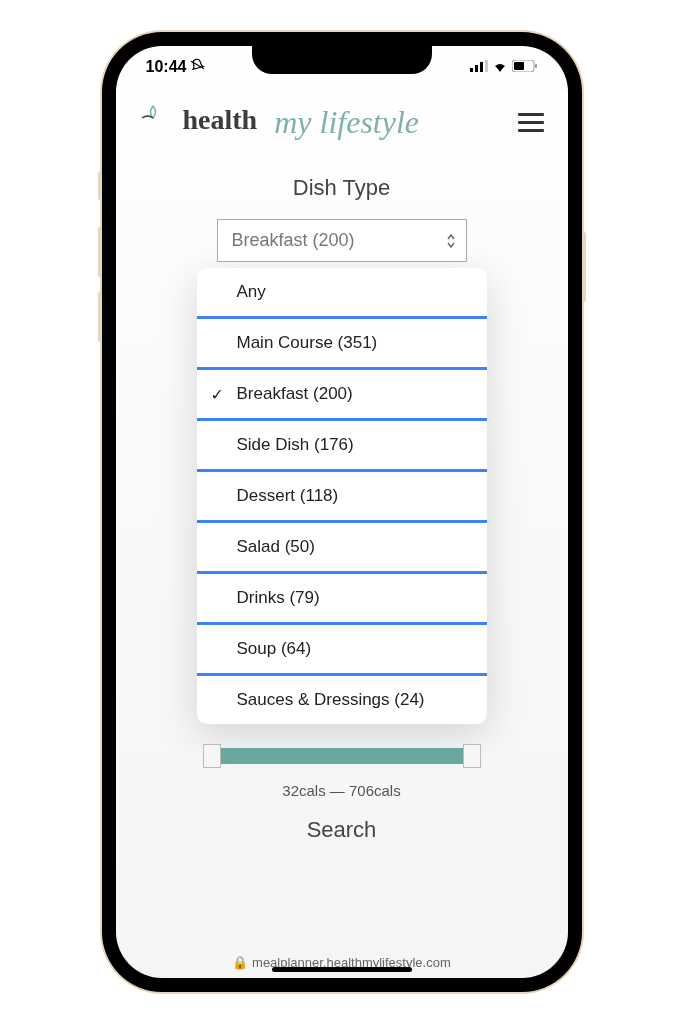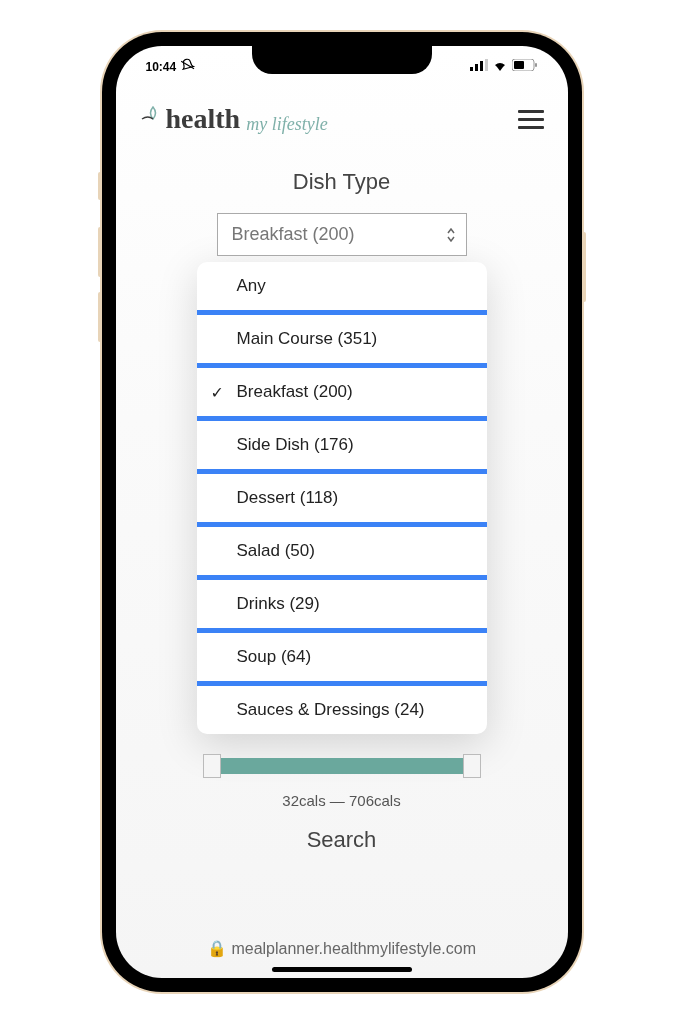--- a/index.html
+++ b/index.html
@@ -57,44 +57,43 @@
       height: 28px;
       background: #000;
       border-radius: 0 0 20px 20px;
       z-index: 100;
     }
     .status-bar {
       display: flex;
       justify-content: space-between;
       align-items: center;
       padding: 12px 30px 8px;
-      font-size: 12px;
+      font-size: 16px;
       font-weight: 600;
     }
     .status-left { display: flex; align-items: center; gap: 5px; }
     .status-right { display: flex; align-items: center; gap: 4px; }
     .header {
       display: flex;
       justify-content: space-between;
       align-items: center;
       padding: 20px 24px 10px;
     }
-    .logo { display: flex; align-items: flex-end; gap: 0; }
+    .logo { display: flex; align-items: flex-start; gap: 17px; }
     .logo-text1 {
       font-size: 28px;
       font-weight: bold;
       color: #3c3c3c;
       font-family: Georgia, serif;
     }
     .logo-text2 {
-      font-size: 18px;
+      font-size: 32px;
       font-style: italic;
       color: #7fb0a9;
       font-family: Georgia, serif;
-      margin-left: 6px;
     }
     .hamburger {
       display: flex;
       flex-direction: column;
       gap: 5px;
       cursor: pointer;
     }
     .hamburger span {
       width: 26px;
       height: 3px;
@@ -135,21 +134,21 @@
       background: #fff;
       border-radius: 10px;
       box-shadow: 0 10px 40px rgba(0,0,0,0.15);
       overflow: hidden;
       text-align: left;
     }
     .dropdown-item {
       padding: 14px 16px 14px 40px;
       font-size: 17px;
       color: #222;
-      border-bottom: 5px solid #3b82f6;
+      border-bottom: 3px solid #3b82f6;
       position: relative;
       cursor: pointer;
     }
     .dropdown-item:last-child { border-bottom: none; }
     .dropdown-item.selected::before {
       content: '✓';
       position: absolute;
       left: 14px;
       top: 50%;
       transform: translateY(-50%);
@@ -172,25 +171,25 @@
     }
     .slider-handle.left { left: -9px; }
     .slider-handle.right { right: -9px; }
     .range-text {
       font-size: 15px;
       color: #555;
       margin: 18px 0;
     }
     .url-bar {
       position: absolute;
-      bottom: 20px;
+      bottom: 8px;
       left: 0;
       right: 0;
       text-align: center;
-      font-size: 16px;
+      font-size: 13px;
       color: #666;
     }
     .home-indicator {
       position: absolute;
       bottom: 6px;
       left: 50%;
       transform: translateX(-50%);
       width: 140px;
       height: 5px;
       background: #000;
@@ -274,21 +273,21 @@
         </span>
       </div>
 
       <div class="dropdown">
         <div class="dropdown-item">Any</div>
         <div class="dropdown-item">Main Course (351)</div>
         <div class="dropdown-item selected">Breakfast (200)</div>
         <div class="dropdown-item">Side Dish (176)</div>
         <div class="dropdown-item">Dessert (118)</div>
         <div class="dropdown-item">Salad (50)</div>
-        <div class="dropdown-item">Drinks (29)</div>
+        <div class="dropdown-item">Drinks (79)</div>
         <div class="dropdown-item">Soup (64)</div>
         <div class="dropdown-item">Sauces &amp; Dressings (24)</div>
       </div>
 
       <div class="slider-container">
         <div class="slider-track">
           <div class="slider-handle left"></div>
           <div class="slider-handle right"></div>
         </div>
       </div>

